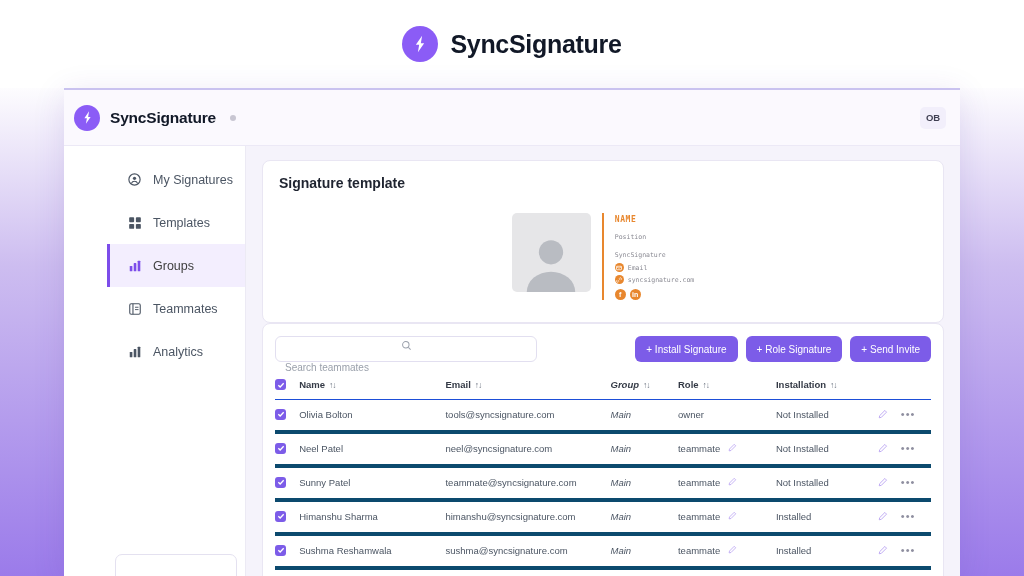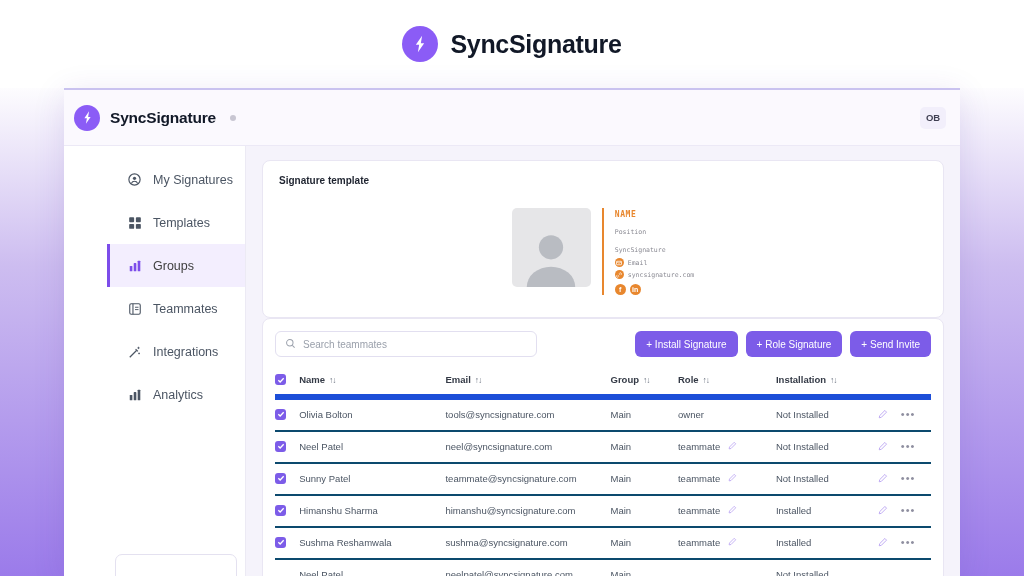--- a/index.html
+++ b/index.html
@@ -112,21 +112,21 @@
   .main {
     flex: 1; background: #f5f3fb;
     padding: 14px 16px 0 16px;
     overflow: hidden;
   }
 
   .card {
     background: #ffffff; border: 1px solid #e9e6f3; border-radius: 8px;
     padding: 14px 16px;
   }
-  .card-title { font-size: 10px; font-weight: 700; color: #1f2430; }
+  .card-title { font-size: 14px; font-weight: 700; color: #1f2430; }
 
   .sig-preview {
     display: flex; justify-content: center; align-items: flex-start;
     margin-top: 22px; margin-bottom: 8px; gap: 0;
   }
   .sig-photo {
     width: 79px; height: 79px; border-radius: 5px; background: #e6e6e8;
     display: flex; align-items: flex-end; justify-content: center; overflow: hidden;
     flex: none;
   }
@@ -149,49 +149,50 @@
 
   .list-panel {
     background: #ffffff; border: 1px solid #e9e6f3; border-radius: 8px;
     padding: 12px 12px 0 12px;
   }
   .list-toolbar { display: flex; align-items: center; justify-content: space-between; }
   .search-box {
     width: 262px; height: 26px; border: 1px solid #e2dff0; border-radius: 6px;
     display: flex; align-items: center; gap: 7px; padding: 0 9px;
     background: #fff;
+    flex-direction: column;
   }
   .search-box input {
     border: none; outline: none; font-size: 10px; color: #6b7280;
     font-family: "Liberation Sans", sans-serif; width: 100%;
     background: transparent;
   }
   .search-box input::placeholder { color: #9aa0ab; }
   .btn-row { display: flex; gap: 8px; }
   .btn {
     background: #7c5ce8; color: #fff; border: none; border-radius: 6px;
     height: 26px; padding: 0 11px; font-size: 10px;
     font-family: "Liberation Sans", sans-serif; cursor: pointer;
     display: flex; align-items: center; white-space: nowrap;
   }
 
   table { width: 100%; border-collapse: collapse; margin-top: 10px; }
   thead th {
     text-align: left; font-size: 9.5px; font-weight: 700; color: #343a46;
-    padding: 7px 0 8px 0; border-bottom: 6px solid #1d4ed8;
+    padding: 7px 0 8px 0; border-bottom: 1px solid #1d4ed8;
     white-space: nowrap;
   }
   tbody td {
     font-size: 9.5px; color: #4b5563; padding: 9px 0;
-    border-bottom: 2px solid #0c4a6e; white-space: nowrap;
+    border-bottom: 4px solid #0c4a6e; white-space: nowrap;
   }
   .col-check { width: 30px; }
   .col-name  { width: 170px; }
   .col-email { width: 180px; }
-  .col-group { width: 80px; }
+  .col-group { width: 80px; font-style: italic; }
   .col-role  { width: 115px; }
   .col-inst  { width: 120px; }
   .col-act   { width: 60px; }
   .sort-ic { color: #6b7280; font-size: 8.5px; margin-left: 4px; letter-spacing:-1px;}
   .cb {
     width: 11px; height: 11px; border-radius: 3px; background: #7c5ce8;
     display: inline-flex; align-items: center; justify-content: center;
     cursor: pointer;
   }
   .cb svg { display: block; }
@@ -273,30 +274,20 @@
         <span class="nav-icon">
           <svg width="14" height="14" viewBox="0 0 24 24" fill="none" stroke="#4b5563" stroke-width="1.9">
             <rect x="3" y="3" width="18" height="18" rx="2.5"></rect>
               <path d="M8.5 3v18"></path>
             <path d="M12 9h6M12 13h6" stroke-width="1.6"></path>
           </svg>
         </span>
         <span>Teammates</span>
       </div>
 
-      <div class="nav-item">
-        <span class="nav-icon">
-          <svg width="14" height="14" viewBox="0 0 24 24" fill="none" stroke="#4b5563" stroke-width="2">
-            <path d="M3 21 L15 9"></path>
-              <path d="M13 7 l4 4"></path>
-            <path d="M18 3v4M16 5h4M19 13v3M17.5 14.5h3" stroke-width="1.4"></path>
-          </svg>
-        </span>
-        <span>Integrations</span>
-      </div>
 
       <div class="nav-item">
         <span class="nav-icon">
           <svg width="14" height="14" viewBox="0 0 24 24" fill="#4b5563">
             <rect x="3" y="12" width="4.5" height="9" rx="1"></rect>
               <rect x="9.8" y="7" width="4.5" height="14" rx="1"></rect>
             <rect x="16.6" y="3" width="4.5" height="18" rx="1"></rect>
           </svg>
         </span>
         <span>Analytics</span>

